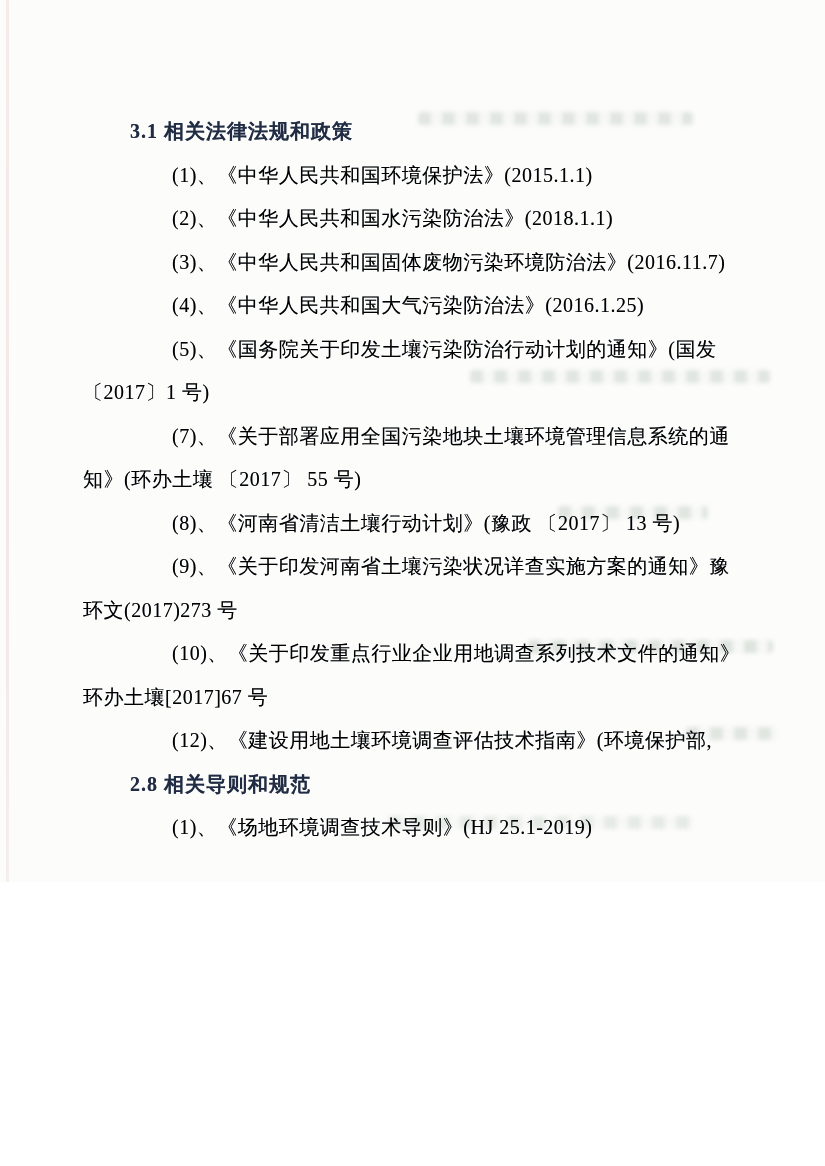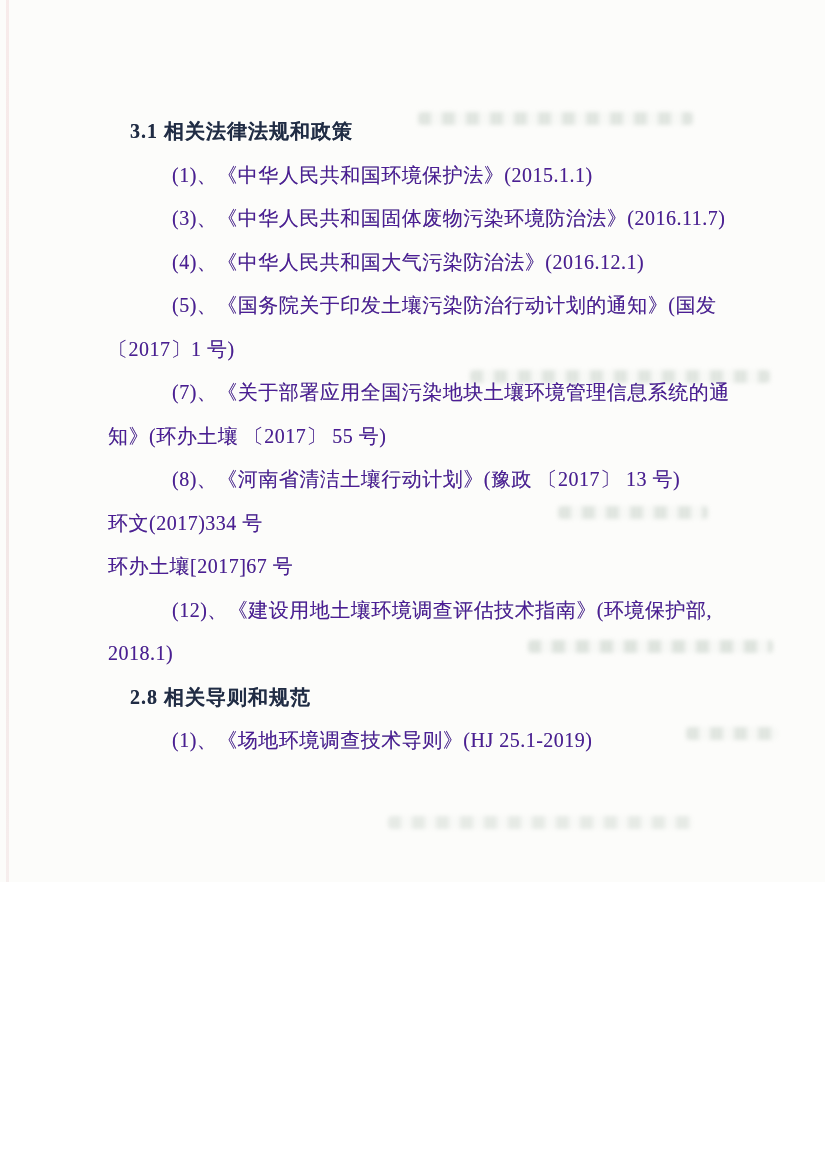--- a/index.html
+++ b/index.html
@@ -28,27 +28,27 @@
   .doc {
     position: absolute;
     top: 110px;
     left: 0;
     right: 0;
   }
   .line {
     height: 43.5px;
     line-height: 43.5px;
     font-size: 20px;
-    color: #4c1d95;
+    color: #000000;
     white-space: pre;
     letter-spacing: 0.5px;
     text-shadow: 0 0 0.5px rgba(60, 76, 104, 0.55);
   }
   .line.first  { padding-left: 172px; }
-  .line.flush  { padding-left: 108px; }
+  .line.flush  { padding-left: 83px; }
   .line.heading {
     padding-left: 130px;
     font-weight: 700;
     color: #202c44;
     letter-spacing: 1px;
     text-shadow: 0 0 0.5px rgba(32, 44, 68, 0.6);
   }
   
   .smudge {
     position: absolute;
@@ -83,30 +83,32 @@
   <div class="smudge s5"></div>
   <div class="smudge s6"></div>
   <div class="smudge s7"></div>
   <div class="smudge s8"></div>
 
   <div class="doc">
 
     <div class="line heading">3.1 相关法律法规和政策</div>
 
     <div class="line first">(1)、《中华人民共和国环境保护法》(2015.1.1)</div>
+    <div class="line first">(2)、《中华人民共和国水污染防治法》(2018.1.1)</div>
     <div class="line first">(3)、《中华人民共和国固体废物污染环境防治法》(2016.11.7)</div>
-    <div class="line first">(4)、《中华人民共和国大气污染防治法》(2016.12.1)</div>
+    <div class="line first">(4)、《中华人民共和国大气污染防治法》(2016.1.25)</div>
     <div class="line first">(5)、《国务院关于印发土壤污染防治行动计划的通知》(国发</div>
     <div class="line flush">〔2017〕1 号)</div>
     <div class="line first">(7)、《关于部署应用全国污染地块土壤环境管理信息系统的通</div>
     <div class="line flush">知》(环办土壤 〔2017〕 55 号)</div>
     <div class="line first">(8)、《河南省清洁土壤行动计划》(豫政 〔2017〕 13 号)</div>
-    <div class="line flush">环文(2017)334 号</div>
+    <div class="line first">(9)、《关于印发河南省土壤污染状况详查实施方案的通知》豫</div>
+    <div class="line flush">环文(2017)273 号</div>
+    <div class="line first">(10)、《关于印发重点行业企业用地调查系列技术文件的通知》</div>
     <div class="line flush">环办土壤[2017]67 号</div>
     <div class="line first">(12)、《建设用地土壤环境调查评估技术指南》(环境保护部,</div>
-    <div class="line flush">2018.1)</div>
 
     <div class="line heading">2.8 相关导则和规范</div>
 
     <div class="line first">(1)、《场地环境调查技术导则》(HJ 25.1-2019)</div>
 
   </div>
 </div>
 
 </body></html>

